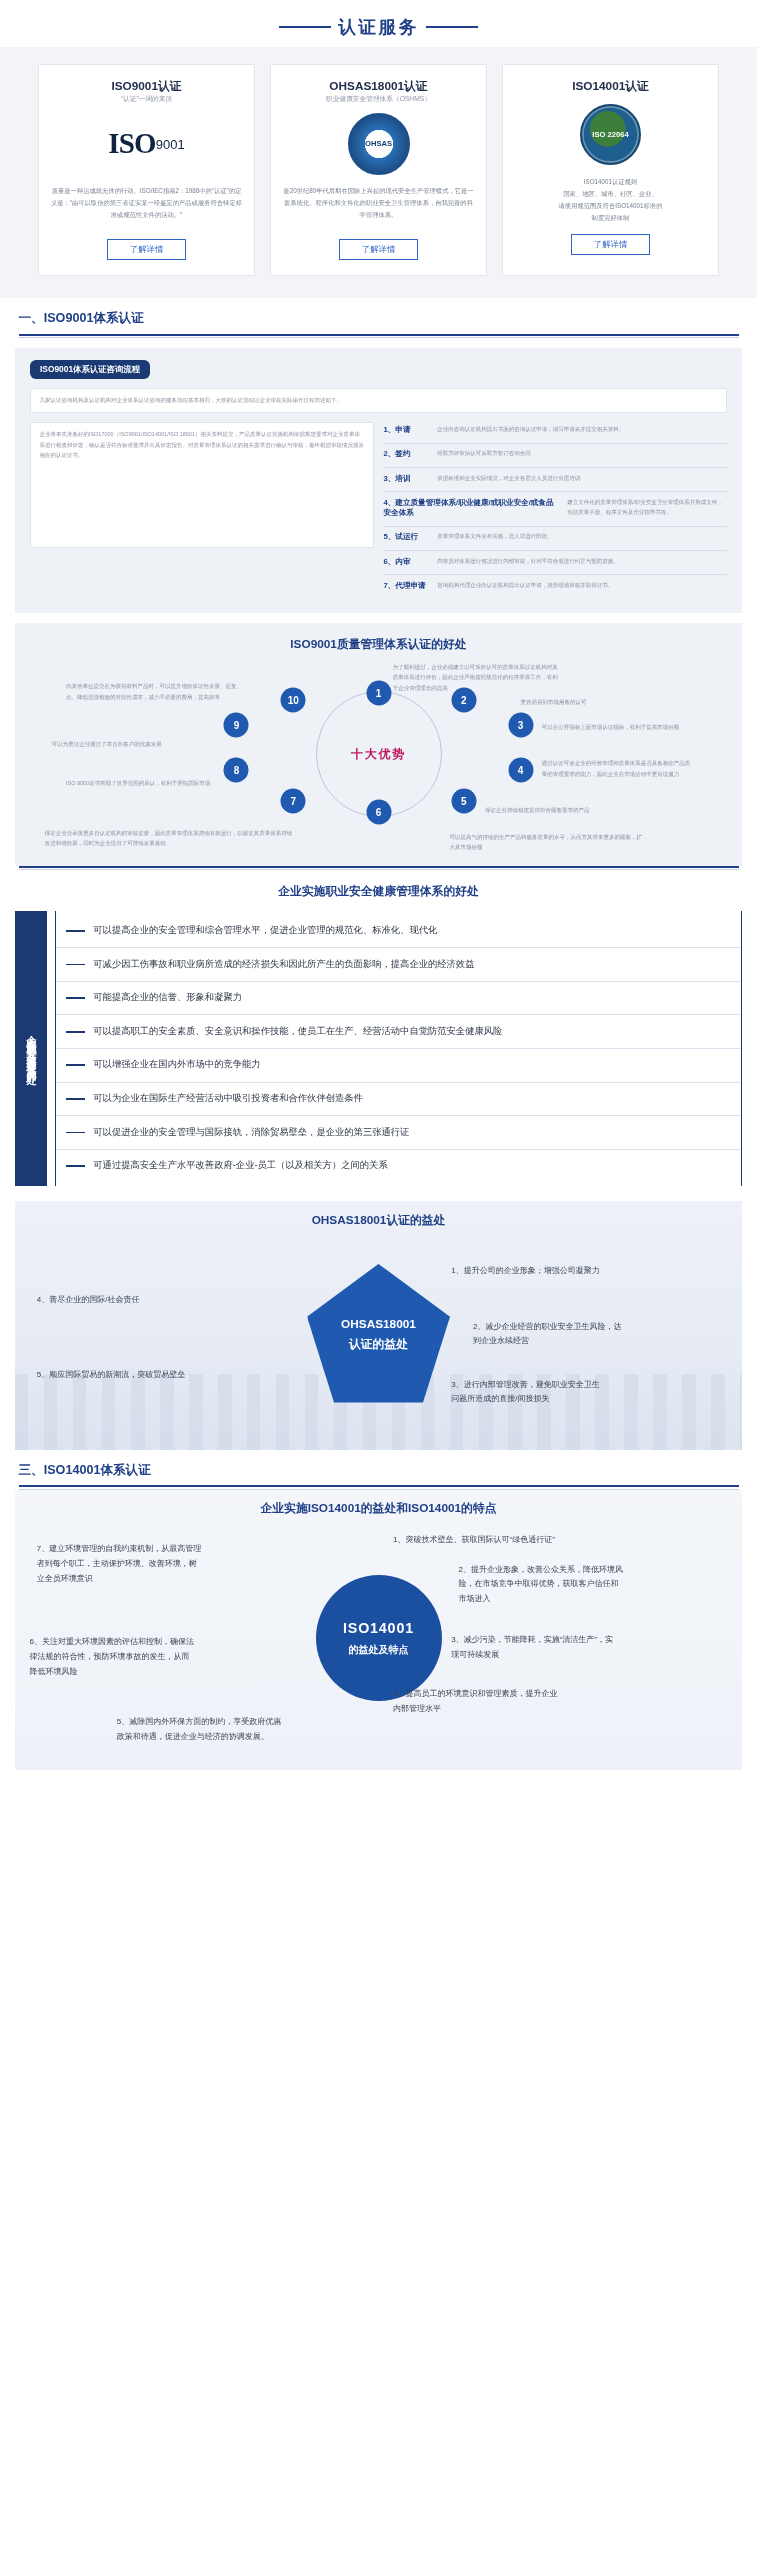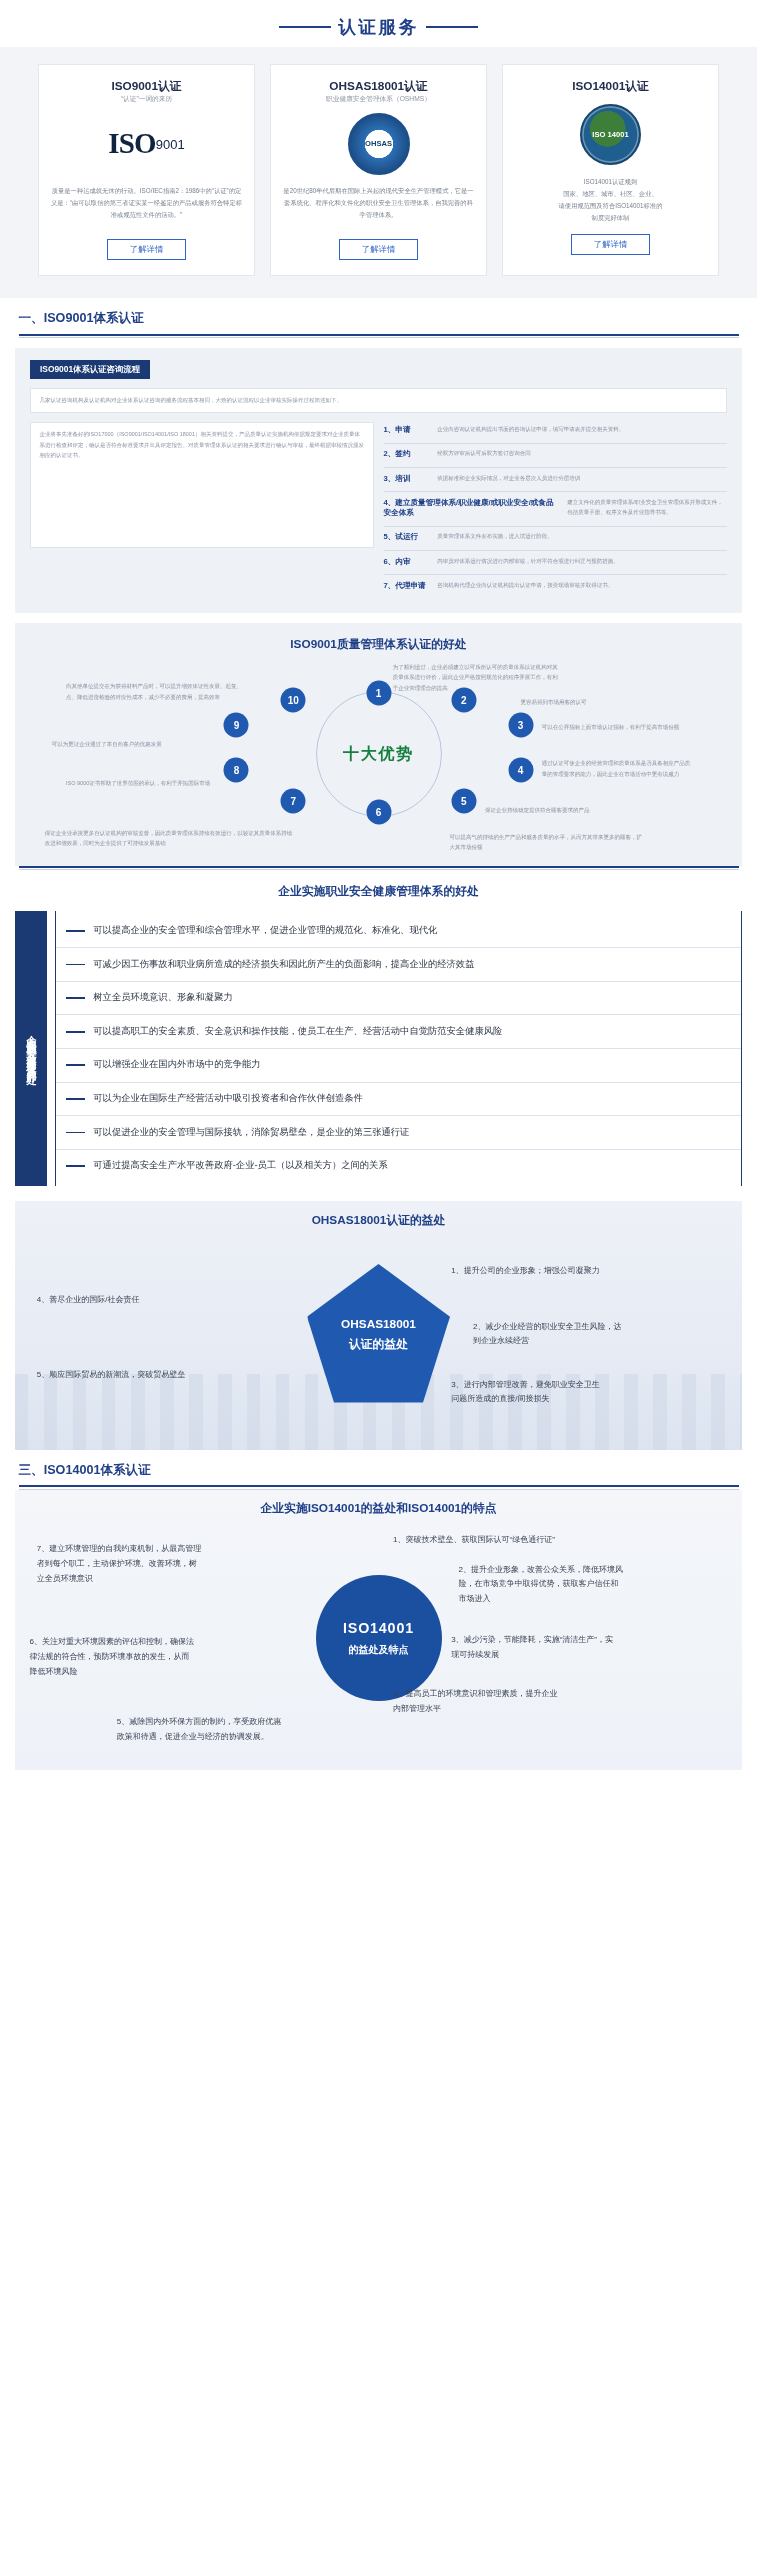--- a/index.html
+++ b/index.html
@@ -107,21 +107,21 @@
   
   .flow-wrap {
     background: #eef1f6;
     margin: 10px 15px 0;
     padding: 11.8px 15px 15px;
     position: relative;
   }
   .flow-title {
     display: inline-block;
     background: #1b3a74; color: #fff; font-size: 8.4px; font-weight: bold;
-    padding: 4.2px 10px; margin-bottom: 8.4px;
+    padding: 4.2px 10px; margin-bottom: 8.4px; border-radius: 6px;
   }
   .flow-body { display: flex; gap: 10px; }
   .flow-left { width: 50%; }
   .flow-right { width: 50%; padding-top: 3.4px; }
   .flow-note {
     font-size: 5.5px; color: #8a91a0; line-height: 1.9;
     border: 0.8px solid #dfe3ea; background: #fff; padding: 6.7px 8.4px;
     margin-bottom: 8.4px;
   }
   .flow-step {
@@ -146,21 +146,21 @@
   }
   .adv-stage {
     position: relative;
     height: 193px;
   }
   .ring-center {
     position: absolute; left: 50%; top: 50%; transform: translate(-50%,-50%);
     width: 126px; height: 126px; border-radius: 50%;
     border: 1.7px solid #b9c6de;
     display: flex; align-items: center; justify-content: center;
-    color: #15803d; font-size: 16px; font-weight: bold; letter-spacing: 1.7px;
+    color: #be185d; font-size: 12px; font-weight: bold; letter-spacing: 1.7px;
   }
   .node {
     position: absolute;
     width: 25px; height: 25px; border-radius: 50%;
     background: #1f59b0; color: #fff;
     font-size: 10px; font-weight: bold;
     display: flex; align-items: center; justify-content: center;
     transform: translate(-50%,-50%);
   }
   .adv-text {
@@ -288,21 +288,21 @@
           </div>
       </div>
       <div class="cert-desc">是20世纪80年代后期在国际上兴起的现代安全生产管理模式，它是一套系统化、程序化和文件化的职业安全卫生管理体系，自我完善的科学管理体系。</div>
       <div class="more-btn">了解详情</div>
     </div>
 
     <div class="cert-card">
       <h3>ISO14001认证</h3>
       <div class="sub"></div>
       <div class="badge">
-        <div class="globe">ISO 14001</div>
+        <div class="globe">ISO 22064</div>
       </div>
       <div class="cert-desc" style="white-space:pre-line">ISO14001认证规则
 国家、地区、城市、社区、企业、
 请使用规范围及符合ISO14001标准的
 制度完好体制</div>
       <div class="more-btn">了解详情</div>
     </div>
 
   </div>
 
@@ -396,21 +396,21 @@
         <div class="ben-item">
             <span class="dash"></span>
             <span>可以提高企业的安全管理和综合管理水平，促进企业管理的规范化、标准化、现代化</span>
           </div>
         <div class="ben-item">
             <span class="dash"></span>
             <span>可减少因工伤事故和职业病所造成的经济损失和因此所产生的负面影响，提高企业的经济效益</span>
           </div>
         <div class="ben-item">
             <span class="dash"></span>
-            <span>树立全员环境意识、形象和凝聚力</span>
+            <span>可能提高企业的信誉、形象和凝聚力</span>
           </div>
         <div class="ben-item">
             <span class="dash"></span>
             <span>可以提高职工的安全素质、安全意识和操作技能，使员工在生产、经营活动中自觉防范安全健康风险</span>
           </div>
         <div class="ben-item">
             <span class="dash"></span>
             <span>可以增强企业在国内外市场中的竞争能力</span>
           </div>
         <div class="ben-item">

